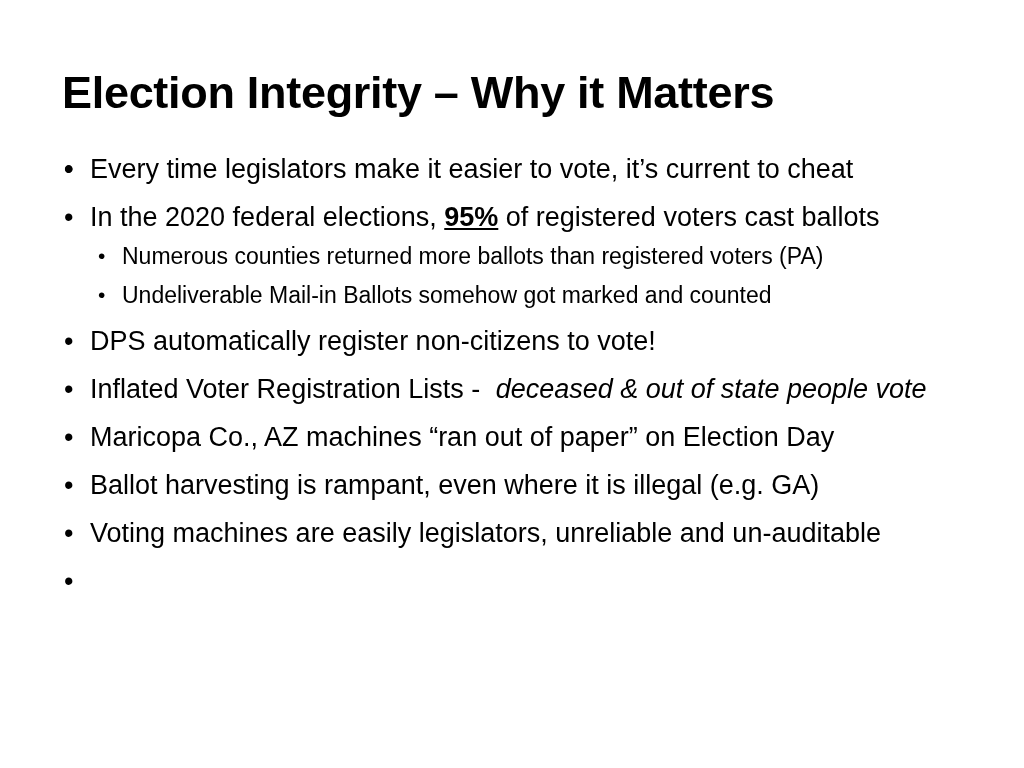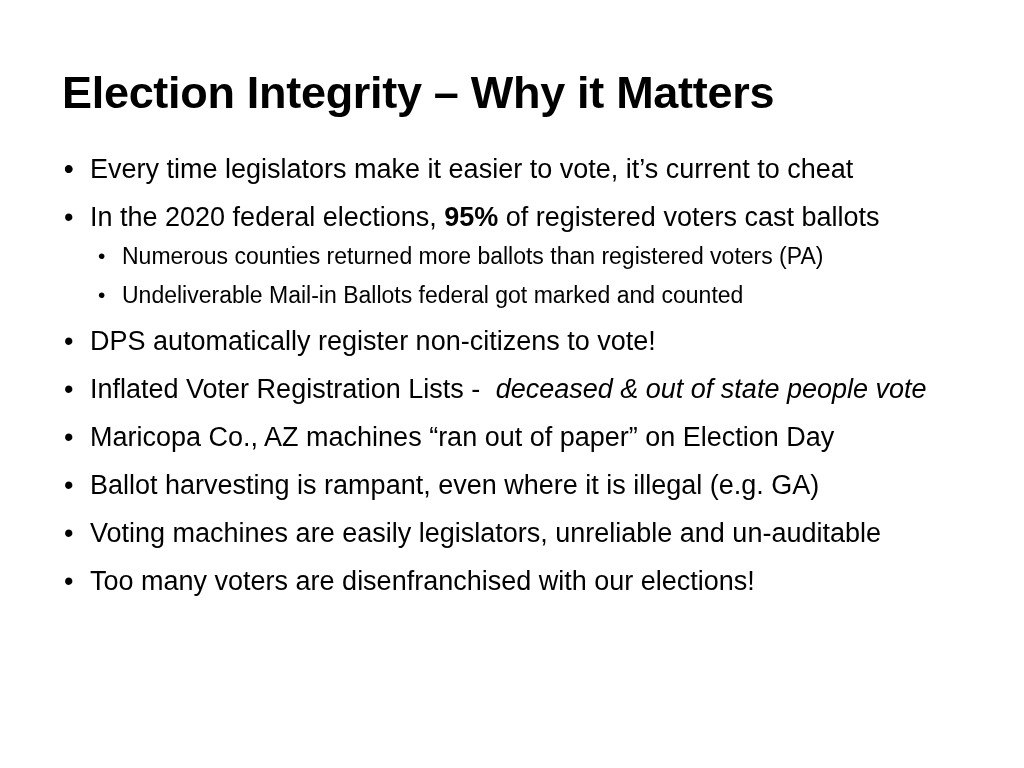--- a/index.html
+++ b/index.html
@@ -66,20 +66,21 @@
   }
   .bullet-l2 > .dot {
     position: absolute;
     left: 8px;
     top: 0;
     font-size: 21px;
     line-height: 1.05;
   }
   .u-bold {
     font-weight: bold;
+    text-decoration: underline;
   }
   .em {
     font-style: italic;
     margin-left: 8px;
   }
   .inline {
     white-space: normal;
   }
 </style>
 </head>
@@ -104,21 +105,21 @@
       <span class="dot">•</span>
       <span class="inline">In the 2020 federal elections, </span><span class="u-bold">95%</span><span class="inline"> of registered voters cast ballots</span>
 
       <ul class="sub-list">
         <li class="bullet-l2">
           <span class="dot">•</span>
           <span class="inline">Numerous counties returned more ballots than registered voters (PA)</span>
         </li>
         <li class="bullet-l2">
           <span class="dot">•</span>
-          <span class="inline">Undeliverable Mail-in Ballots federal got marked and counted</span>
+          <span class="inline">Undeliverable Mail-in Ballots somehow got marked and counted</span>
         </li>
       </ul>
     </li>
 
     <li class="bullet-l1">
       <span class="dot">•</span>
       <span class="inline">DPS automatically register non-citizens to vote!</span>
     </li>
 
     <li class="bullet-l1">
@@ -136,17 +137,16 @@
       <span class="inline">Ballot harvesting is rampant, even where it is illegal (e.g. GA)</span>
     </li>
 
     <li class="bullet-l1">
       <span class="dot">•</span>
       <span class="inline">Voting machines are easily legislators, unreliable and un-auditable</span>
     </li>
 
     <li class="bullet-l1">
       <span class="dot">•</span>
-      <span class="inline">Too many voters are disenfranchised with our elections!</span>
     </li>
 
   </ul>
 </div>
 
 </body></html>

